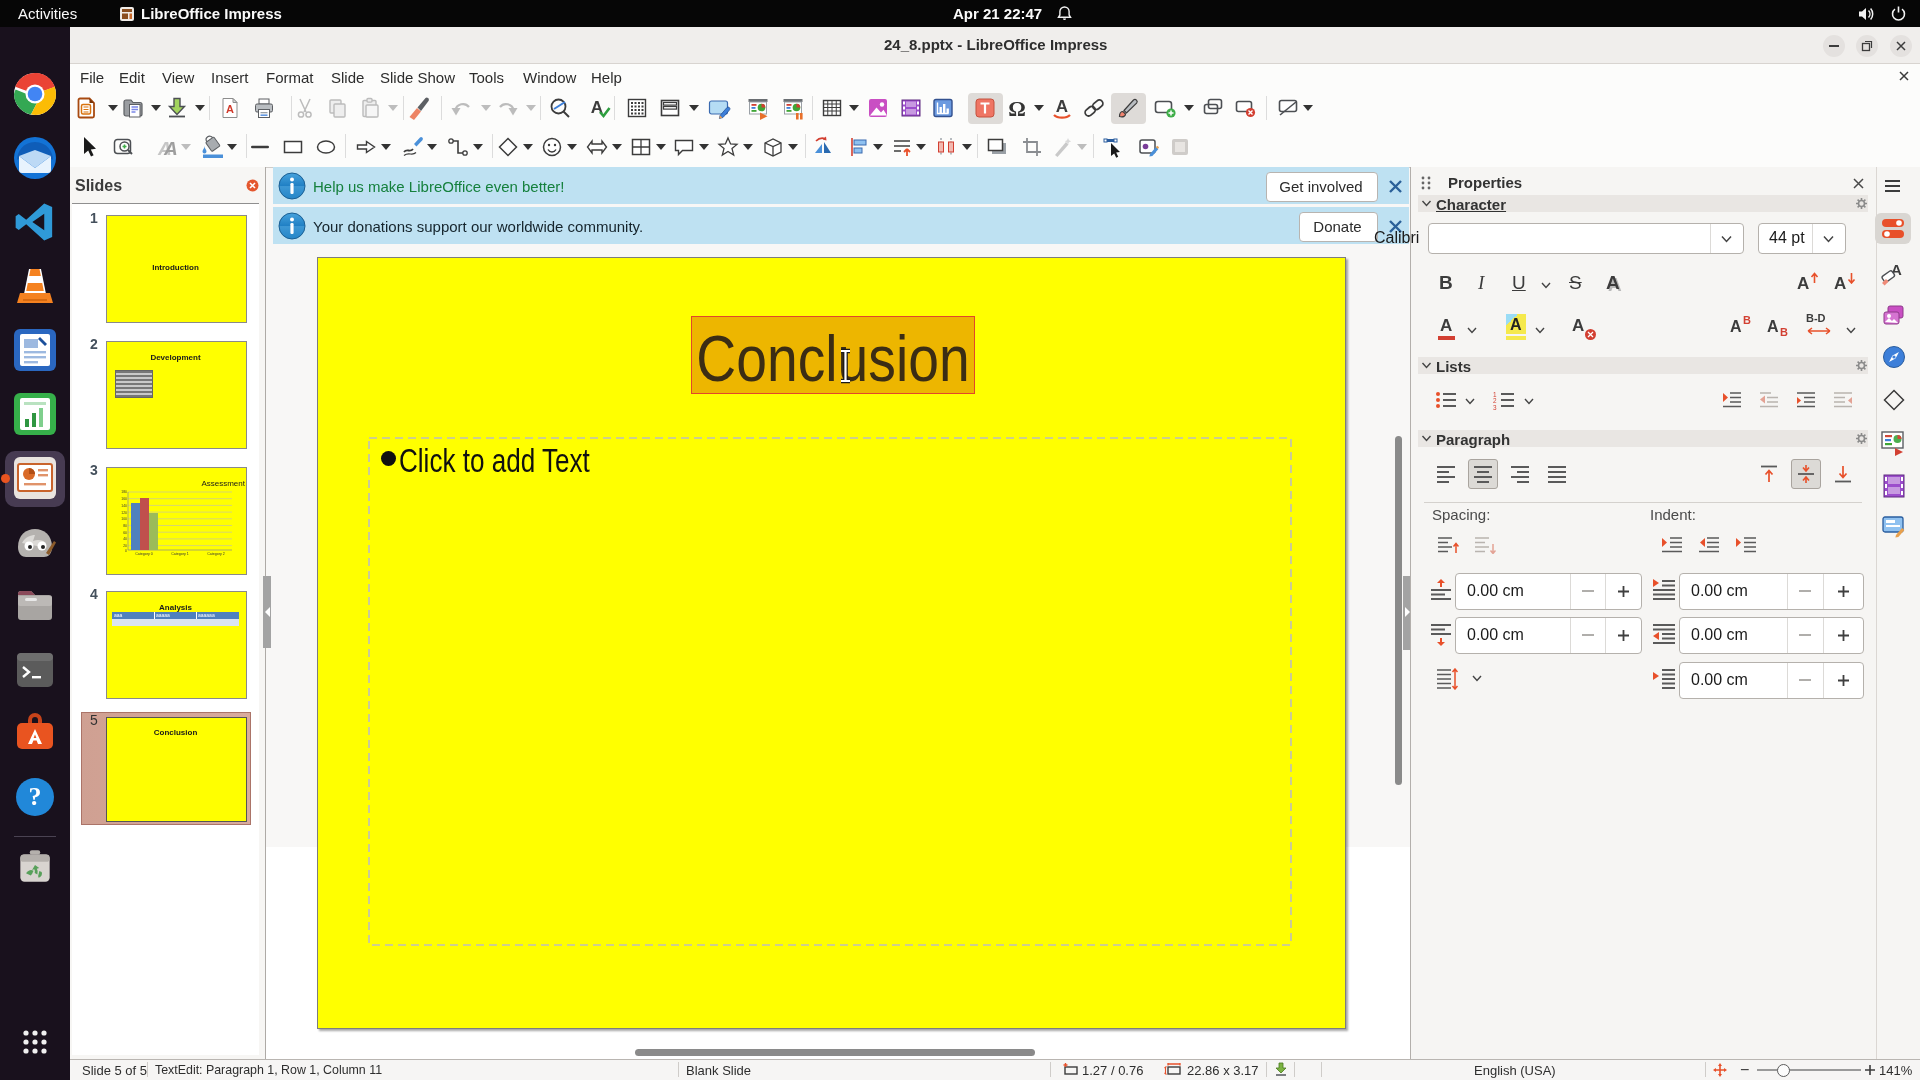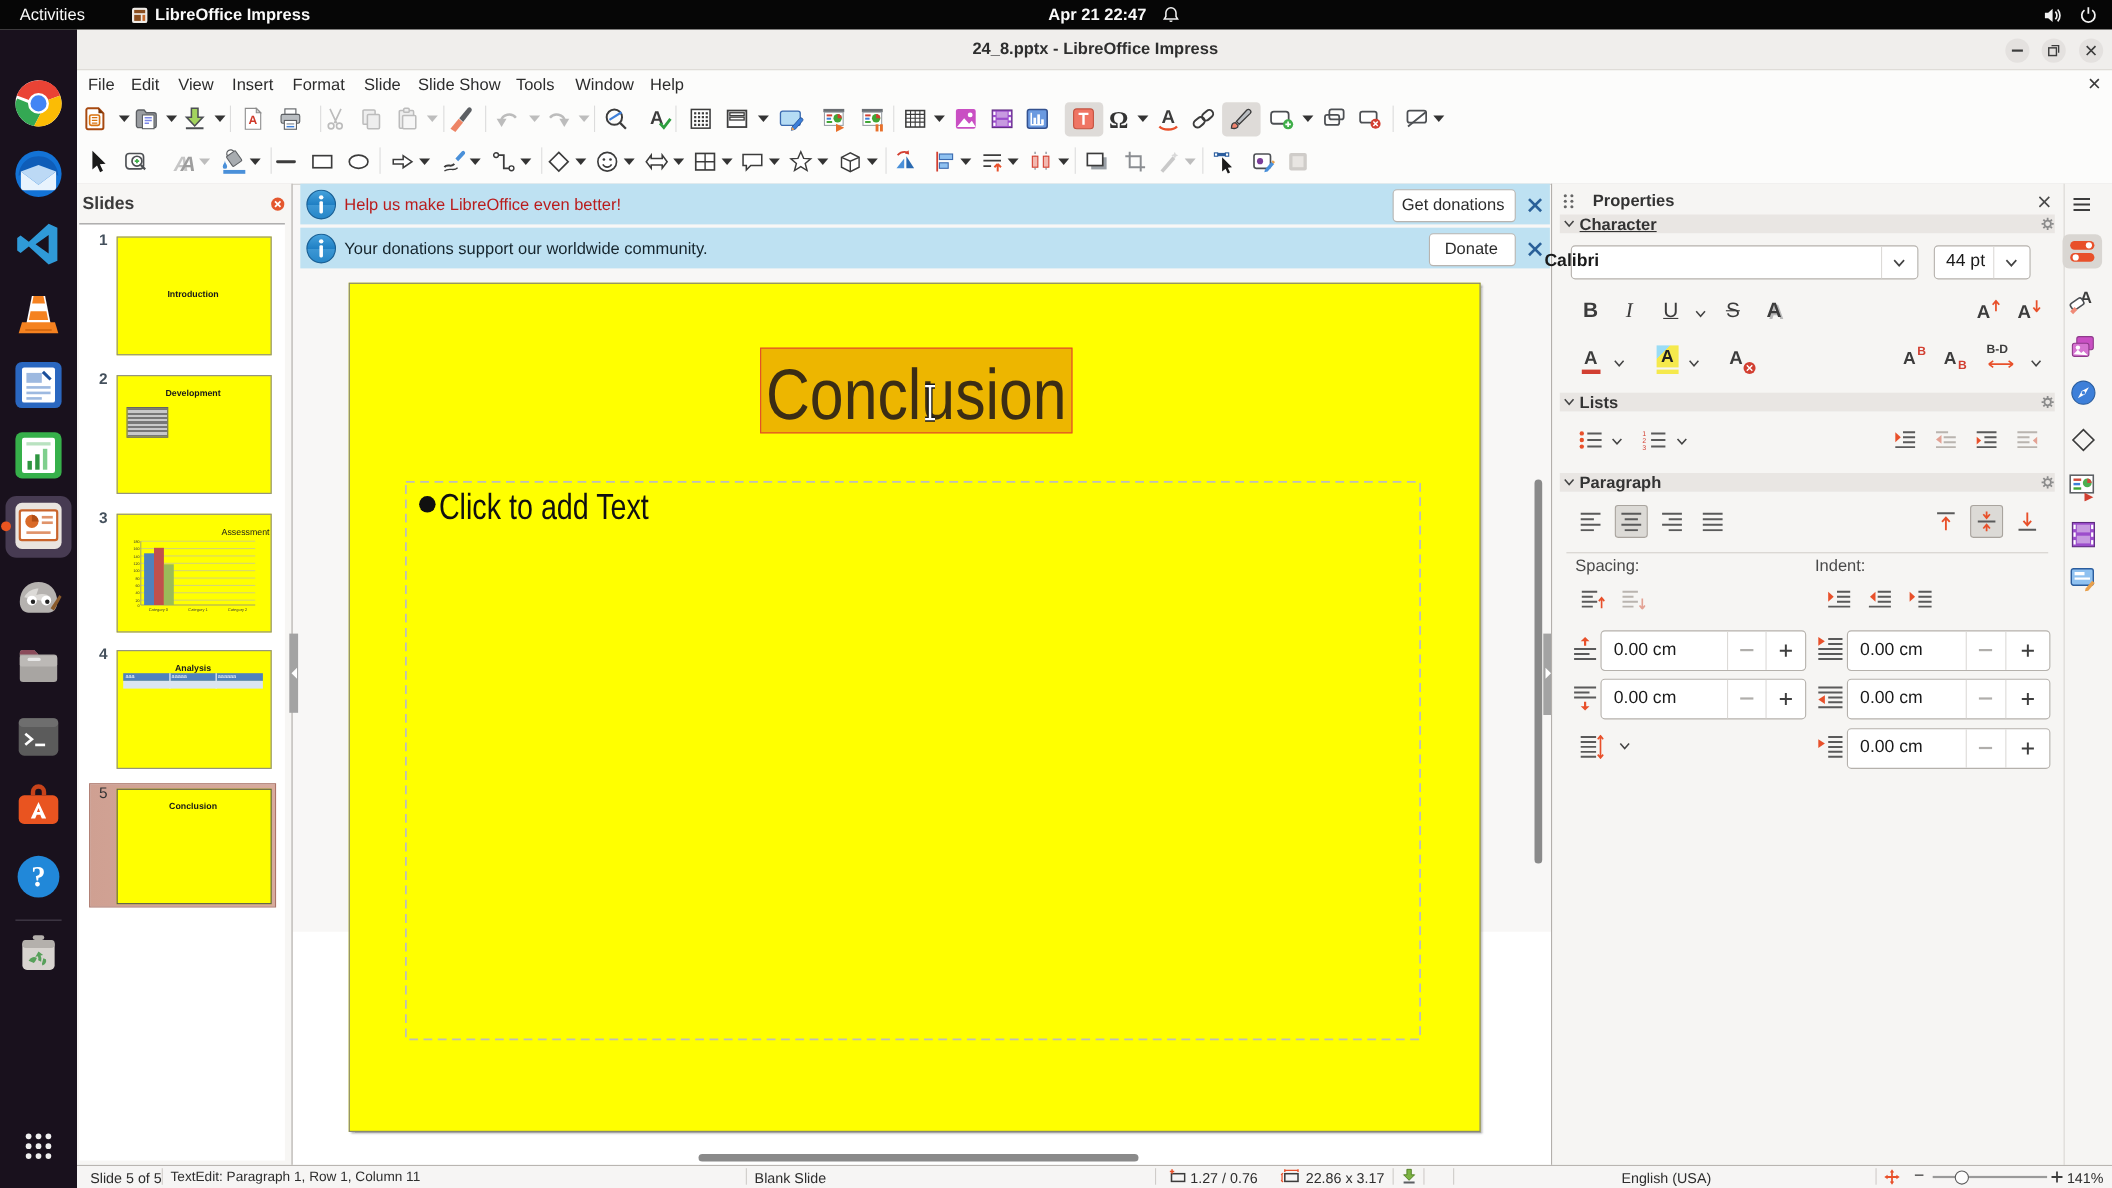--- a/index.html
+++ b/index.html
@@ -629,23 +629,23 @@
             <stop offset="0" stop-color="#47a3dd"></stop>
             <stop offset="0.5" stop-color="#1f7fc4"></stop>
             <stop offset="0.52" stop-color="#3d97d4"></stop>
             <stop offset="1" stop-color="#2586c8"></stop>
           </linearGradient>
         </defs>
         <circle cx="14" cy="14" r="13" fill="url(#ig1)" stroke="#1a5f94" stroke-width="1"></circle>
         <rect x="12.4" y="11" width="3.2" height="11" rx="1.2" fill="#fff"></rect>
         <circle cx="14" cy="7.4" r="2" fill="#fff"></circle>
       </svg>
-<div class="t" style="left:313px;top:178px;font-size:15px;color:#b91c1c;">Help us make LibreOffice even better!</div>
+<div class="t" style="left:313px;top:178px;font-size:15px;color:#15803d;">Help us make LibreOffice even better!</div>
 <div class="a" style="left:1266px;top:172px;width:110px;height:28px;background:#fff;border:1px solid #b8b4b0;border-radius:4px;"></div>
-<div class="t" style="left:1266px;top:178px;width:110px;text-align:center;font-size:15px;color:#2b2b2b;">Get donations</div>
+<div class="t" style="left:1266px;top:178px;width:110px;text-align:center;font-size:15px;color:#2b2b2b;">Get involved</div>
 <svg class="a" style="left:1387px;top:178px" width="17" height="17" viewBox="0 0 17 17">
         <path d="M3 3 L14 14 M14 3 L3 14" stroke="#2a6099" stroke-width="2.4"></path>
       </svg>
 
 <div class="a" style="left:273px;top:207px;width:1136px;height:37px;background:#bee1f2;"></div>
 <svg class="a" style="left:278px;top:212px" width="28" height="28" viewBox="0 0 28 28">
         <circle cx="14" cy="14" r="13" fill="url(#ig1)" stroke="#1a5f94" stroke-width="1"></circle>
         <rect x="12.4" y="11" width="3.2" height="11" rx="1.2" fill="#fff"></rect>
         <circle cx="14" cy="7.4" r="2" fill="#fff"></circle>
       </svg>
@@ -710,21 +710,21 @@
       </svg>
 <div class="t" style="left:1436px;top:196px;font-size:15px;font-weight:bold;color:#333;text-decoration:underline;">Character</div>
 <svg class="a" style="left:1855px;top:197px" width="13" height="13" viewBox="0 0 13 13">
         <circle cx="6.5" cy="6.5" r="3" fill="none" stroke="#8a8a8a" stroke-width="1.6"></circle>
         <g stroke="#8a8a8a" stroke-width="1.6">
           <path d="M6.5 1 v2 M6.5 10 v2 M1 6.5 h2 M10 6.5 h2 M2.6 2.6 l1.4 1.4 M9 9 l1.4 1.4 M10.4 2.6 L9 4 M4 9 l-1.4 1.4"></path>
         </g>
       </svg>
 
 <div class="a" style="left:1428px;top:223px;width:316px;height:31px;background:#fff;border:1px solid #b5b1ac;border-radius:4px;box-sizing:border-box;"></div>
-<div class="t" style="left:1404px;top:229px;font-size:16px;color:#1a1a1a;font-weight:bold;">Calibri</div>
+<div class="t" style="left:1374px;top:229px;font-size:16px;color:#1a1a1a;">Calibri</div>
 <div class="a" style="left:1710px;top:224px;width:1px;height:29px;background:#dcdad7;"></div>
 <svg class="a" style="left:1720px;top:234px" width="13" height="10" viewBox="0 0 13 10">
         <path d="M2 2.5 L6.5 7.5 L11 2.5" fill="none" stroke="#444" stroke-width="1.5"></path>
       </svg>
 <div class="a" style="left:1758px;top:223px;width:88px;height:31px;background:#fff;border:1px solid #b5b1ac;border-radius:4px;box-sizing:border-box;"></div>
 <div class="t" style="left:1769px;top:229px;font-size:16px;color:#1a1a1a;">44 pt</div>
 <div class="a" style="left:1812px;top:224px;width:1px;height:29px;background:#dcdad7;"></div>
 <svg class="a" style="left:1822px;top:234px" width="13" height="10" viewBox="0 0 13 10">
         <path d="M2 2.5 L6.5 7.5 L11 2.5" fill="none" stroke="#444" stroke-width="1.5"></path>
       </svg>

